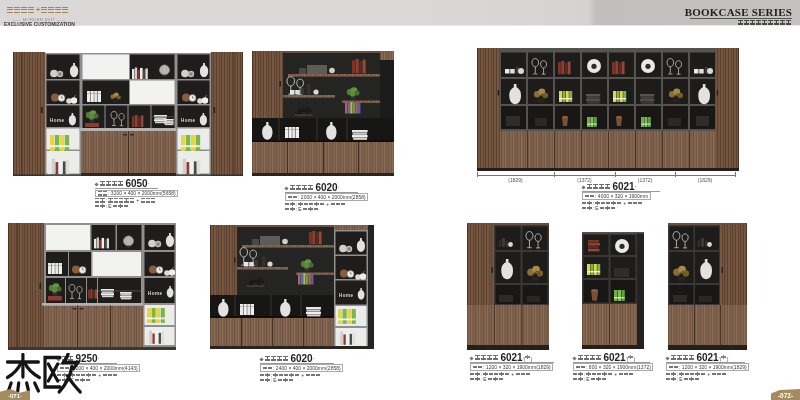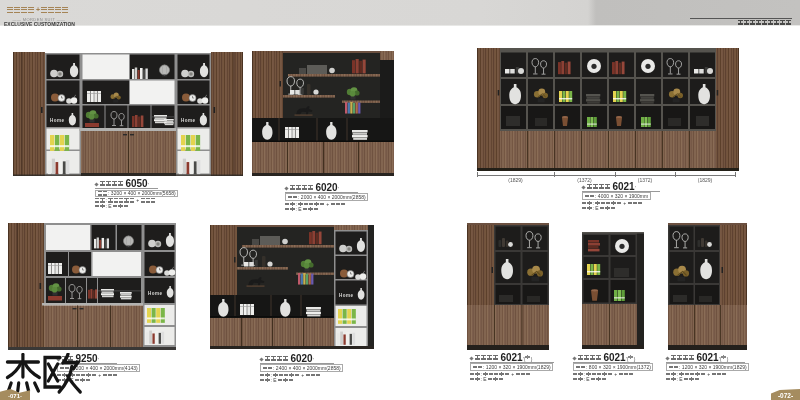--- a/index.html
+++ b/index.html
@@ -21,20 +21,21 @@
 <div id="pg">
 
 <div class="ab" style="left:0;top:0;width:800px;height:25px;background:linear-gradient(to right,#dad9d7 0%,#d8d7d5 60%,#d4d3d1 73.5%,#c0bfbd 74.5%,#c3c2c0 100%);border-bottom:1px solid #e8e8e6"></div>
 
 <div class="ab" style="left:7px;top:7px;color:#a3804f;white-space:nowrap"><span class="f s7"></span><span class="f s7"></span><span class="f s7"></span><span class="f s7"></span><span style="display:inline-block;font-size:7px;line-height:6.6px;color:#a3804f;vertical-align:top;margin:0 1px;font-weight:bold">+</span><span class="f s7"></span><span class="f s7"></span><span class="f s7"></span><span class="f s7"></span></div>
 
 <div class="ab" style="left:8px;top:16.5px;width:62px;font-size:4px;color:#8a8a8a;text-align:center;letter-spacing:.4px;white-space:nowrap">—— MORDEN SUIT ——</div>
 
 <div class="ab" style="left:4px;top:20.5px;font-size:5px;font-weight:bold;color:#3c3c3c;letter-spacing:0;white-space:nowrap">EXCLUSIVE CUSTOMIZATION</div>
 
+<div class="ab" style="left:540px;top:6px;width:252px;text-align:right;font-family:'Liberation Serif',serif;font-size:11px;font-weight:bold;color:#222;letter-spacing:.2px;white-space:nowrap">BOOKCASE SERIES</div>
 
 <div class="ab" style="left:690px;top:18.2px;width:102px;height:0;border-top:0.8px solid #555"></div>
 
 <div class="ab" style="left:640px;top:20px;width:152px;text-align:right;color:#333;white-space:nowrap;line-height:5px"><span class="f s5"></span><span class="f s5"></span><span class="f s5"></span><span class="f s5"></span><span class="f s5"></span><span class="f s5"></span><span class="f s5"></span><span class="f s5"></span><span class="f s5"></span></div>
 
 <svg class="ab" width="0" height="0" style="left:0;top:0">
       <defs>
 <pattern id="wd" width="8" height="130" patternUnits="userSpaceOnUse">
 <rect width="8" height="130" fill="#7d5f4d"></rect>
 <rect x="0" width="0.8" height="130" fill="#6b4e3c"></rect>

